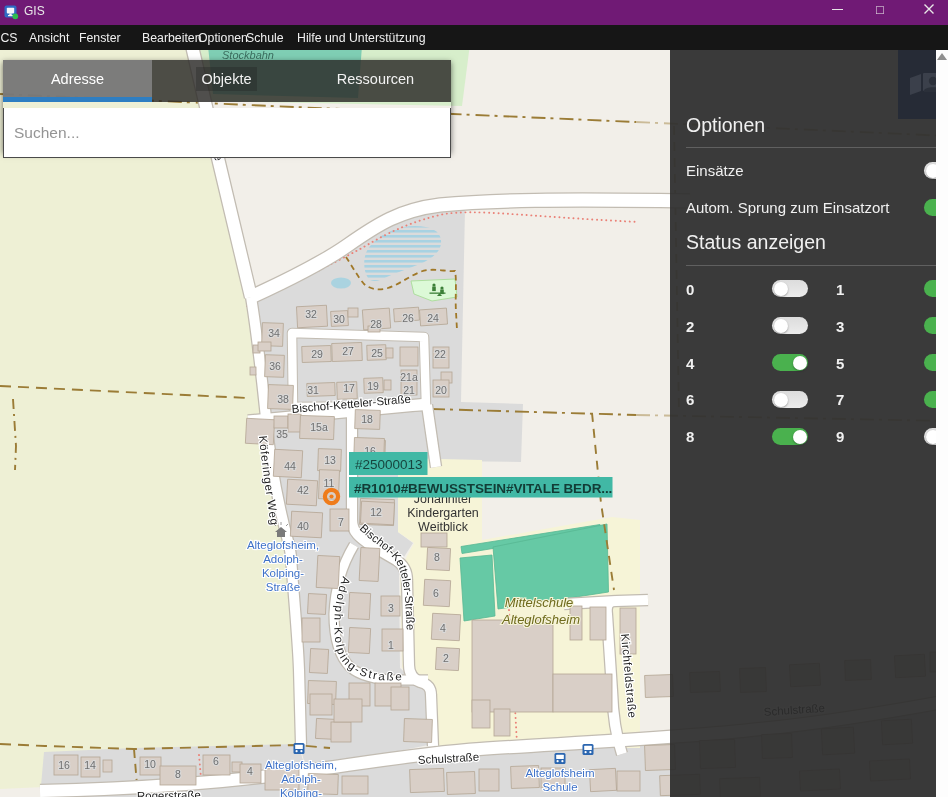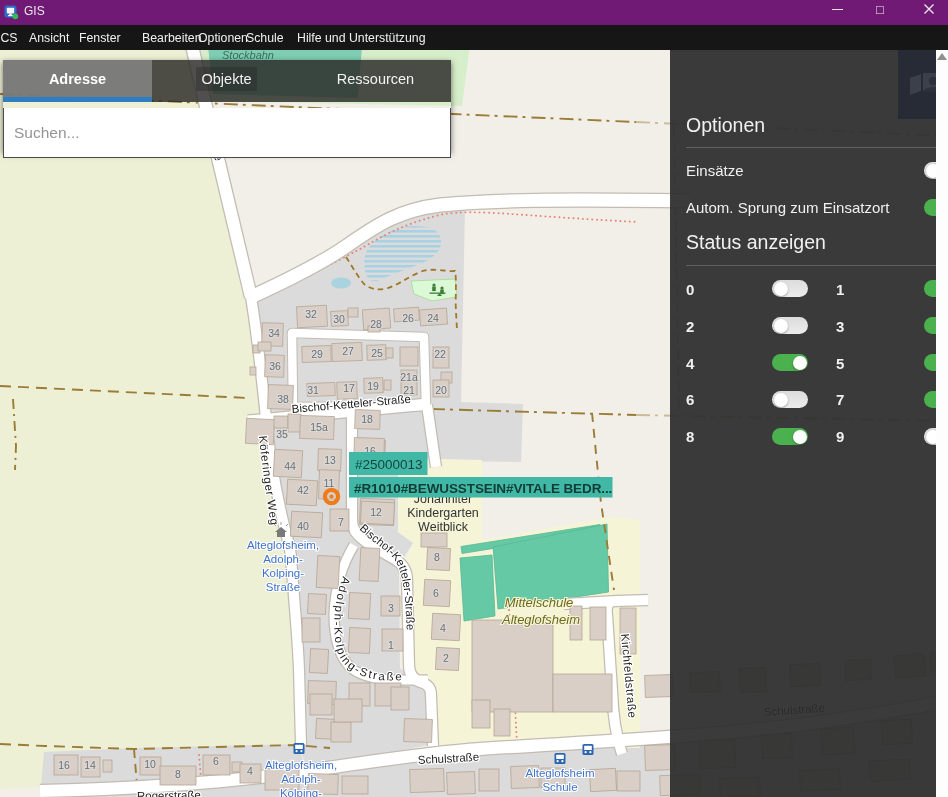--- a/index.html
+++ b/index.html
@@ -8,21 +8,21 @@
   #map{position:absolute;left:0;top:0;}
   .titlebar{position:absolute;left:0;top:0;width:948px;height:25px;background:#701a75;z-index:30;}
   .titlebar .tname{position:absolute;left:24px;top:4px;color:#e8e8e8;font-size:12px;}
   .winbtn{position:absolute;top:0;height:20px;width:44px;color:#e6e6e6;text-align:center;line-height:20px;font-size:13px;}
   .menubar{position:absolute;left:0;top:25px;width:948px;height:25px;background:#161616;z-index:30;color:#f0f0f0;font-size:12.3px;}
   .menubar span{position:absolute;top:6px;}
   .tabpanel{position:absolute;left:3px;top:60px;width:448px;height:92px;z-index:20;
     box-shadow:0 2px 6px rgba(0,0,0,.55);}
   .tabbar{position:absolute;left:0;top:0;width:448px;height:42px;background:rgba(42,40,38,.82);}
   .tab{position:absolute;top:0;height:37px;width:149px;color:#f2f2f2;font-size:14.5px;text-align:center;line-height:39px;}
-  .tab.active{background:rgba(131,131,131,.86);color:#fff;font-weight:bold;}
+  .tab.active{background:rgba(131,131,131,.86);color:#fff;}
   .tabblue{position:absolute;left:0;top:37px;width:149px;height:5px;background:#2e7ec2;}
   .searchbox{position:absolute;left:0;top:48px;width:446px;height:49px;background:#fff;border:1px solid #4a4a4a;border-top:none;}
   .searchbox .ph{position:absolute;left:10px;top:16px;color:#949494;font-size:15.5px;}
   .panel{position:absolute;left:634px;top:50px;width:302px;height:747px;background:rgba(43,43,43,.925);z-index:20;color:#ededed;margin-left:36px;}
   .panel .closebox{position:absolute;left:228px;top:0px;width:73px;height:69px;background:#262b36;}
   .scrollbar{position:absolute;left:936px;top:50px;width:12px;height:747px;background:#fdfdfd;z-index:25;}
   .scrollbar .arr{position:absolute;left:1px;top:3px;width:0;height:0;border-left:5px solid transparent;border-right:5px solid transparent;border-bottom:7px solid #8f8f8f;}
   .opt-h{position:absolute;left:16px;font-size:19.5px;color:#f0f0f0;}
   .hr{position:absolute;left:16px;width:282px;height:1px;background:#606060;}
   .lbl{position:absolute;font-size:15px;color:#f0f0f0;}

